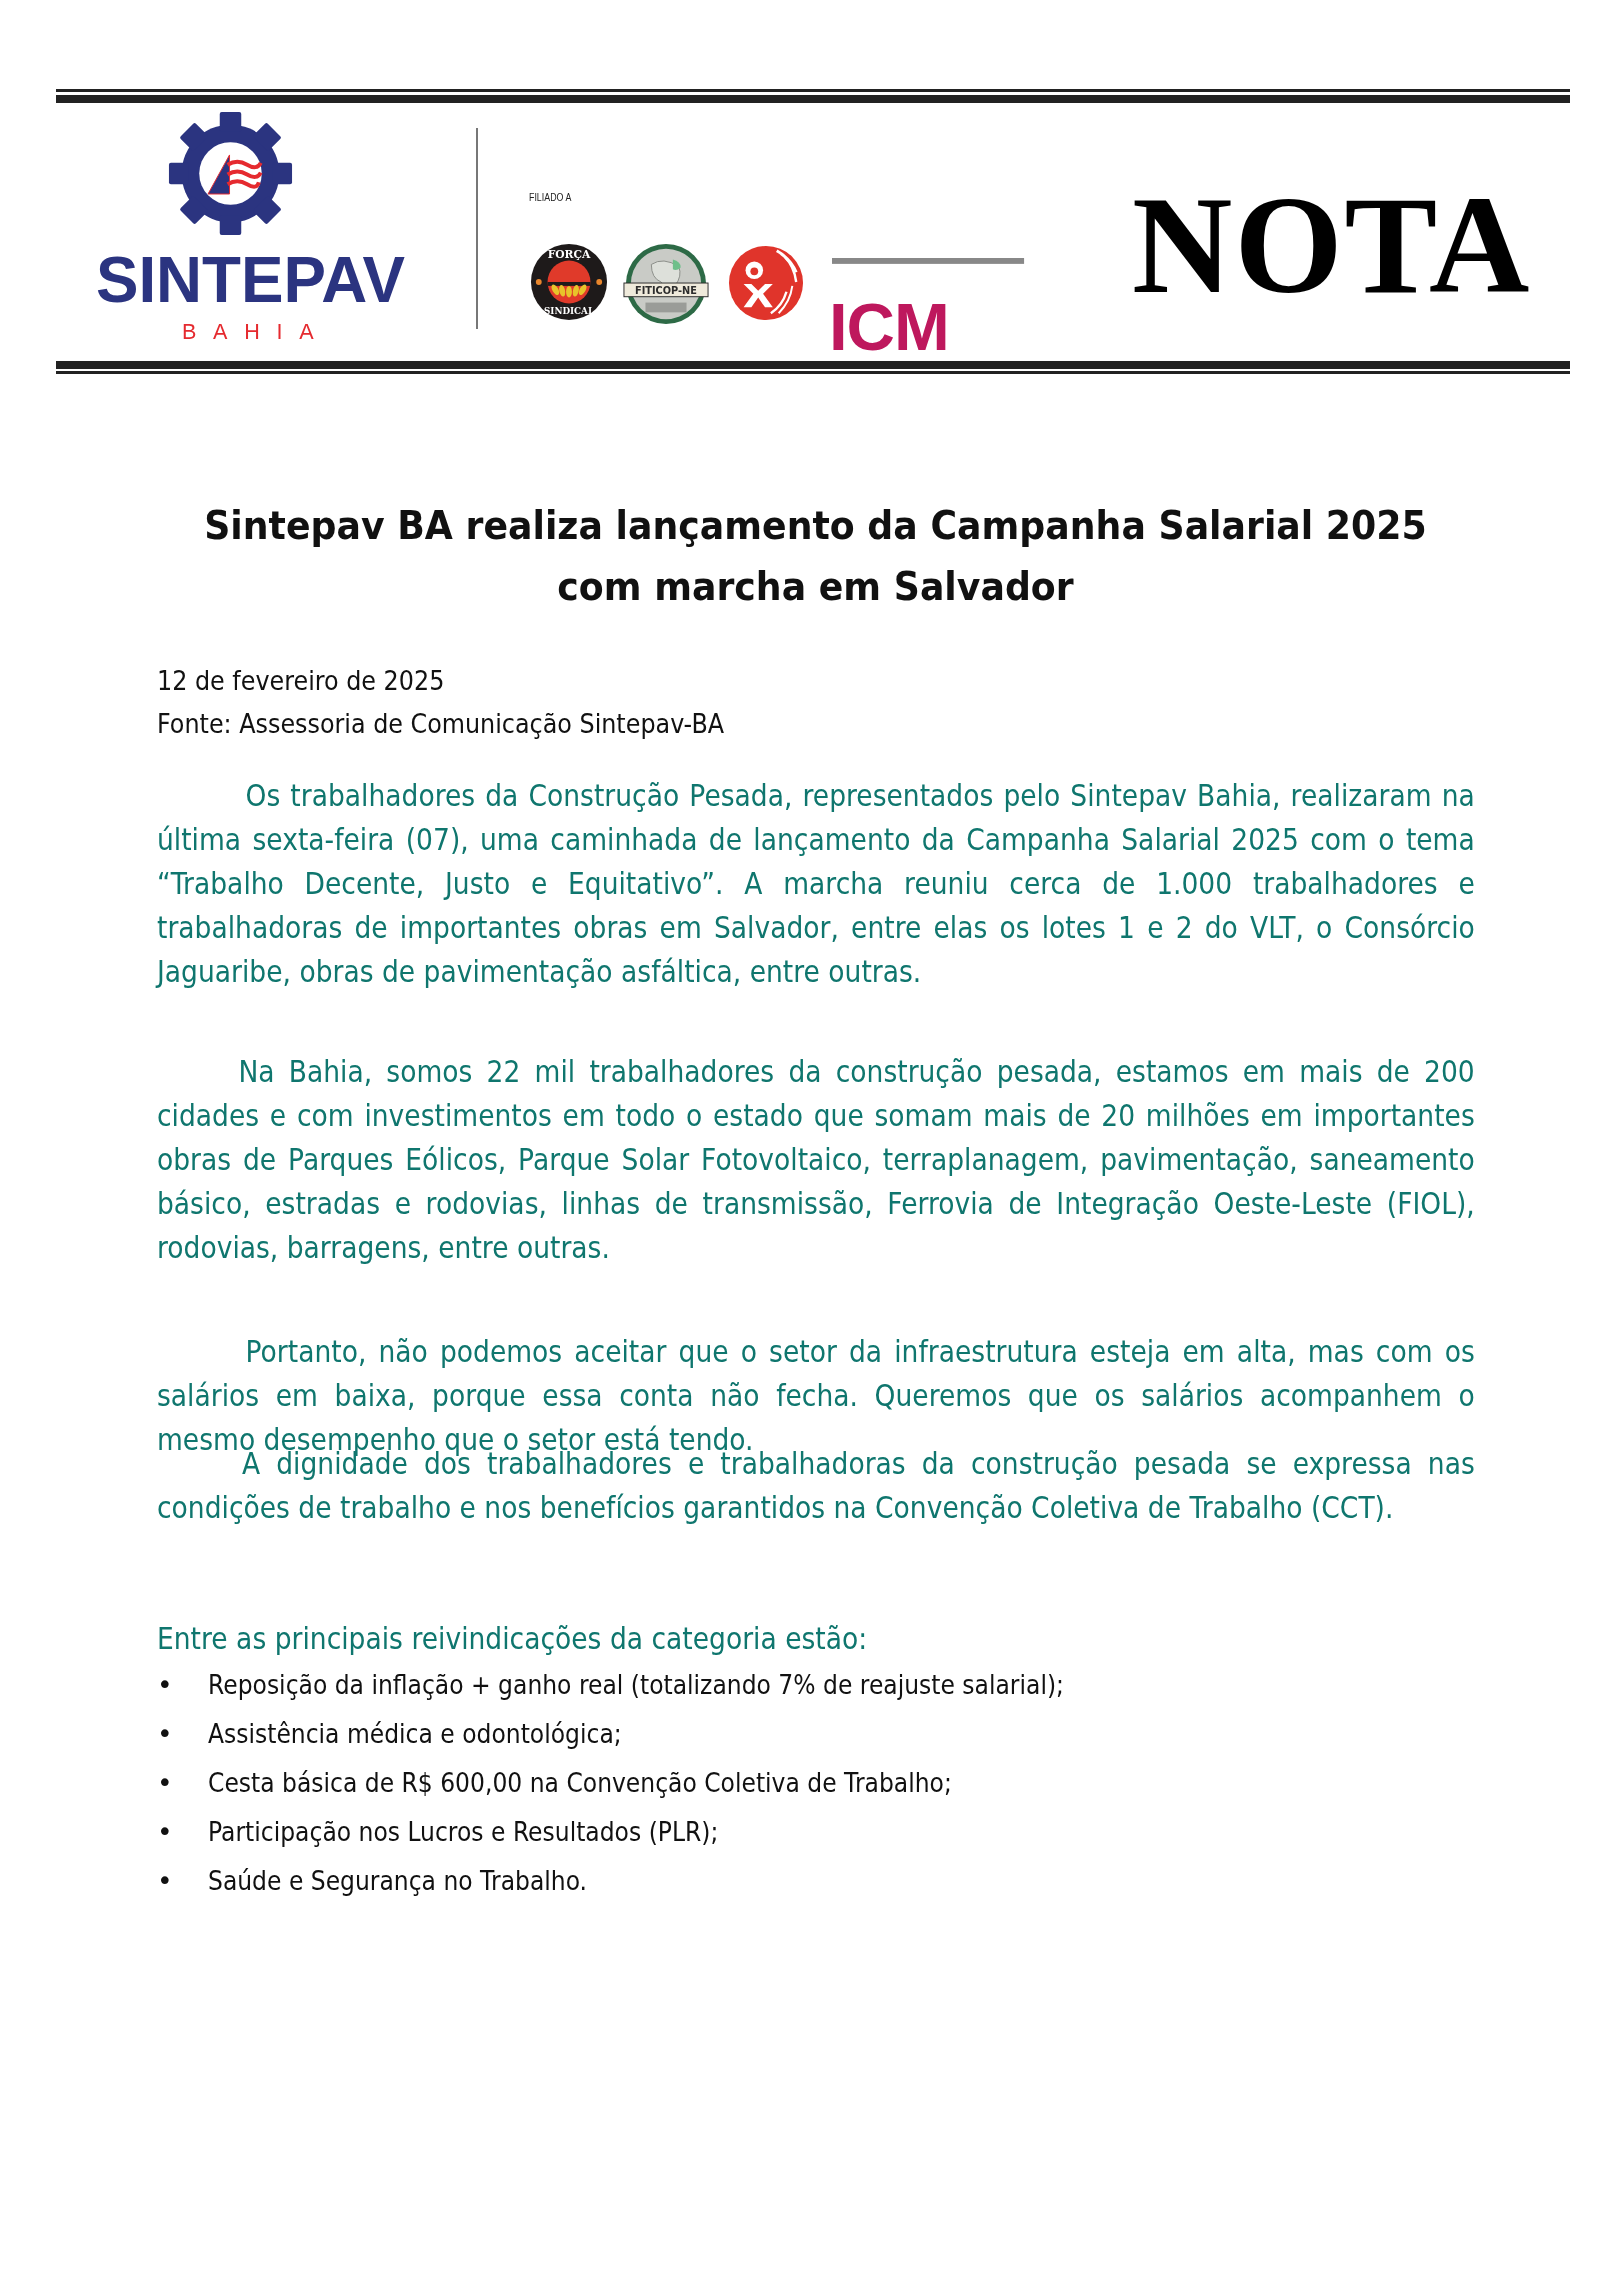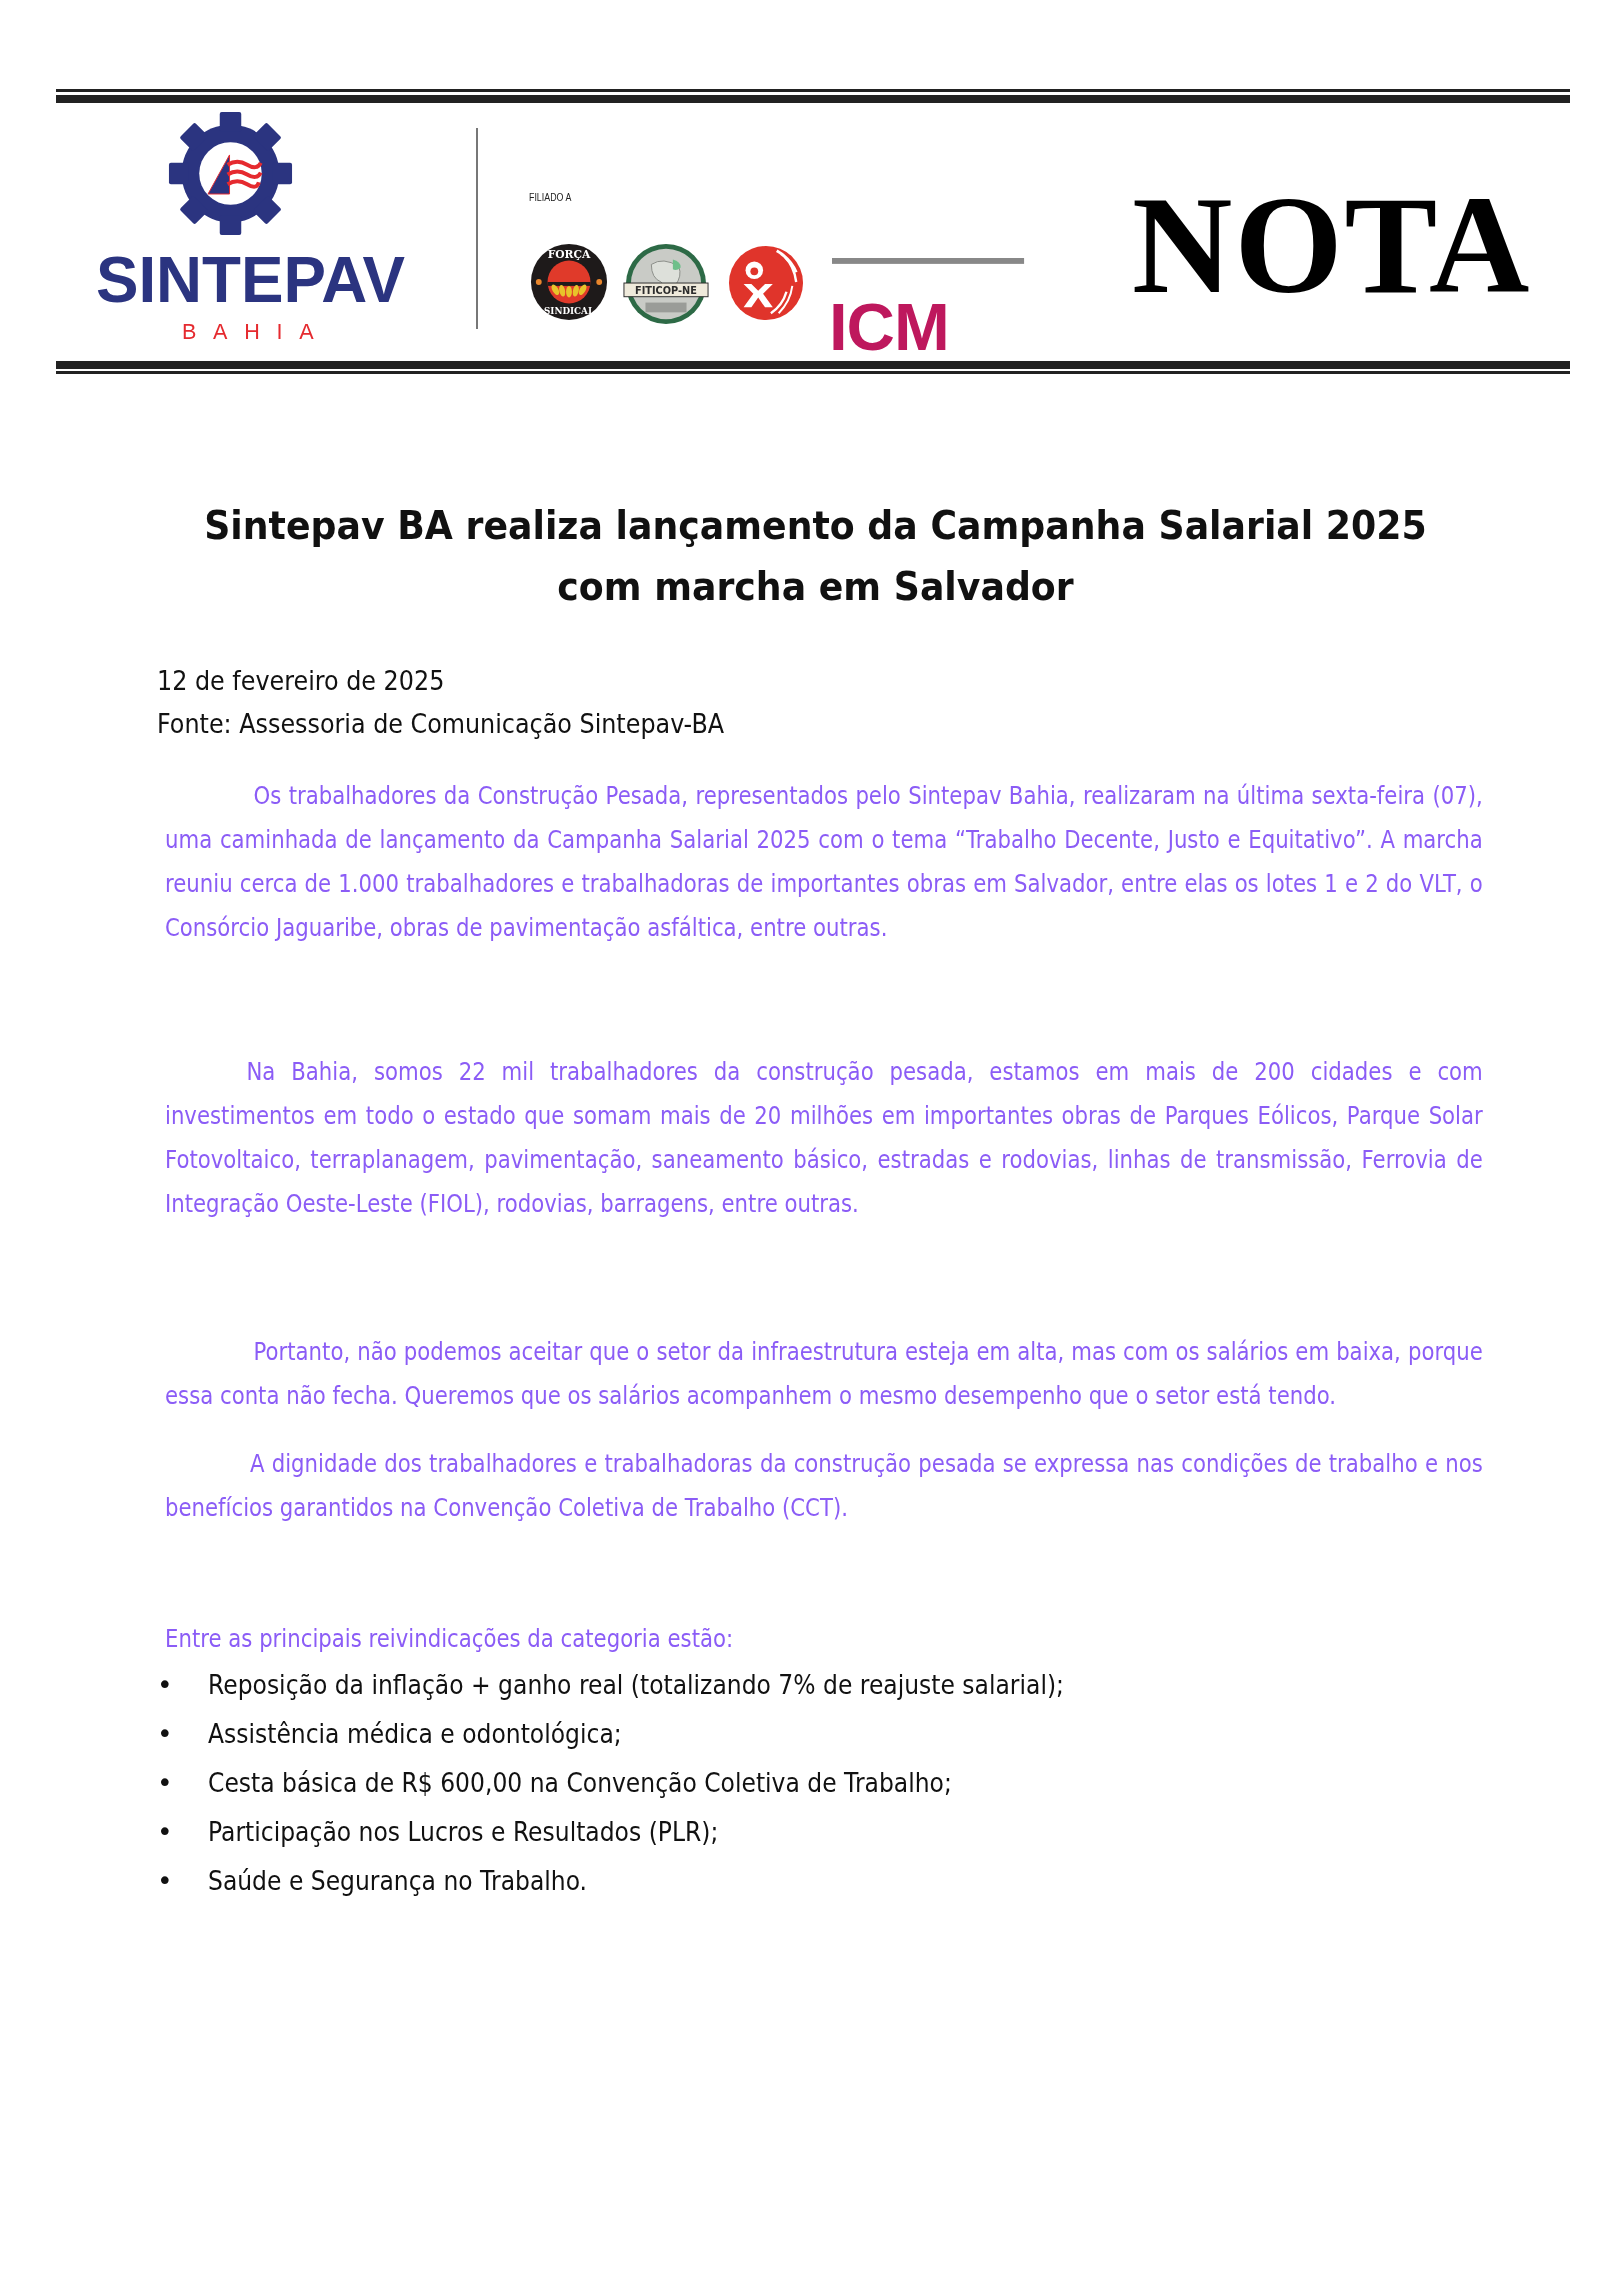--- a/index.html
+++ b/index.html
@@ -23,21 +23,21 @@
     .badge-uni { left: 728px; top: 241px; width: 76px; height: 83px; }
     .icm-caption { position: absolute; left: 832px; top: 258px; width: 196px; height: 5.9px; }
     .icm-text { position: absolute; left: 829px; top: 257px; font-family: "Liberation Sans", sans-serif; font-weight: bold; font-size: 67px; color: #be185d; line-height: 1; letter-spacing: -1px; margin-top: 36px; }
 
     .nota { position: absolute; left: 1132px; top: 176px; font-family: "Liberation Serif", serif; font-weight: bold; font-size: 139px; color: #000000; line-height: 1; letter-spacing: 2px; }
 
     .title { position: absolute; left: 157px; width: 1317px; top: 495px; text-align: center; font-family: "DejaVu Sans", sans-serif; font-weight: bold; font-size: 39px; line-height: 61px; color: #111; transform: scaleX(0.93); transform-origin: center; }
 
     .meta { position: absolute; left: 157px; top: 659px; font-family: "DejaVu Sans", sans-serif; font-size: 26.5px; line-height: 43px; color: #111; transform: scaleX(0.9); transform-origin: left; }
 
-    .body { position: absolute; left: 165px; width: 1317px; font-family: "DejaVu Sans", sans-serif; font-size: 24px; line-height: 44px; color: #8b5cf6; }
+    .body { position: absolute; left: 157px; width: 1317px; font-family: "DejaVu Sans", sans-serif; font-size: 30px; line-height: 44px; color: #0f766e; }
     .para { margin: 0; text-align: justify; }
     .p1 { top: 774px; }
     .p2 { top: 1050px; }
     .p3 { top: 1309px; margin-top: 21px; }
     .p4 { top: 1442px; }
     .p5 { top: 1617px; }
 
     .narrow { transform: scaleX(0.885); transform-origin: left top; width: 1489px; }
 
     .bullets { position: absolute; left: 157px; top: 1663px; width: 1317px; margin: 0; padding: 0; list-style: none; font-family: "DejaVu Sans", sans-serif; font-size: 26.5px; color: #111; }

